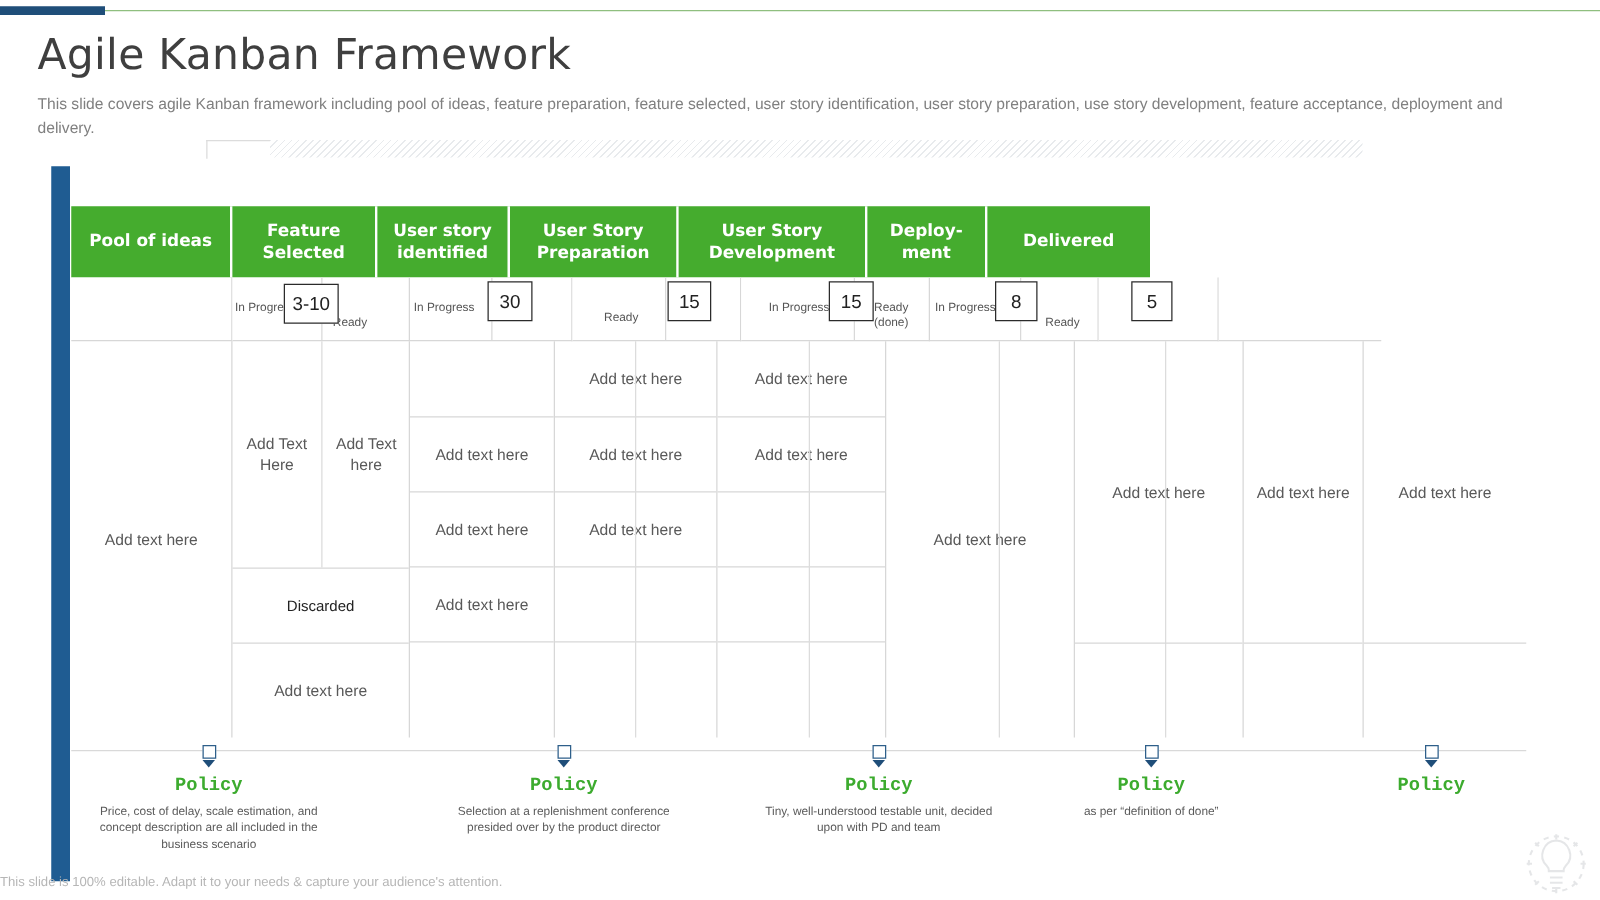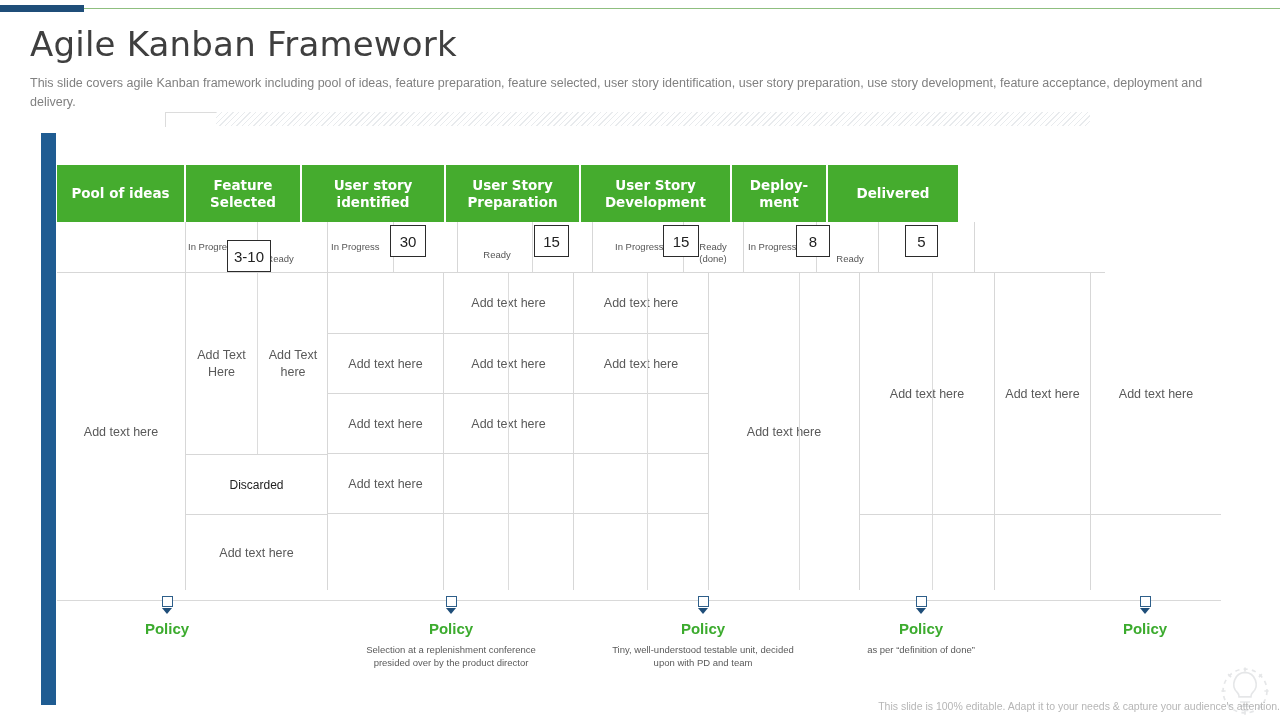--- a/index.html
+++ b/index.html
@@ -94,27 +94,27 @@
   .policy .marker{
     width:11px;height:11px;border:1.6px solid #2e5f8a;background:#ffffff;
     margin:0 auto;box-sizing:border-box;
   }
   .policy .caret{
     width:0;height:0;border-left:5px solid transparent;border-right:5px solid transparent;
     border-top:6px solid #1f4e79;margin:1px auto 0;
   }
   .policy .ptitle{
     margin-top:6px;font-size:15px;font-weight:bold;color:#3cab2e;
-    font-family:Liberation Sans, sans-serif;
+    font-family:Liberation Mono, monospace;
   }
   .policy .pdesc{margin-top:6px;font-size:9.5px;color:#5a5a5a;line-height:13px;padding:0 4px;}
 
   
   #footer-note{
-    position:absolute;left:0;top:700px;width:1280px;text-align:right;
+    position:absolute;left:0;top:700px;width:1280px;text-align:left;
     font-size:10.5px;color:#b6b6b6;
   }
   #gear-watermark{position:absolute;right:8px;bottom:2px;width:54px;height:54px;opacity:.25;}
 </style>
 </head>
 <body>
 
 <div id="top-accent-dark"></div>
 <div id="top-accent-line"></div>
 
@@ -124,36 +124,36 @@
 <div id="hatch-strip"></div>
 <div id="hatch-notch"></div>
 
 <div id="left-spine"></div>
 
 <div id="board">
 
   <div class="board-header">
     <div class="col-head" style="width:129px">Pool of ideas</div>
     <div class="col-head" style="width:116px">Feature Selected</div>
-    <div class="col-head" style="width:144px">User story identified</div>
+    <div class="col-head" style="width:106px">User story identified</div>
     <div class="col-head" style="width:135px">User Story Preparation</div>
     <div class="col-head" style="width:151px">User Story Development</div>
     <div class="col-head" style="width:96px">Deploy- ment</div>
     <div class="col-head" style="width:130px">Delivered</div>
   </div>
 
   <div class="board-sub">
 
     <div class="sub-cell" style="width:129px"></div>
 
     <div class="sub-cell" style="width:142px">
       <div class="sub-split" style="left:71px"></div>
       <div class="stage-lbl" style="left:2px;top:19px;width:60px;text-align:left">In Progress</div>
       <div class="stage-lbl" style="left:64px;top:31px;width:60px">Ready</div>
-      <div class="wip-box" style="left:41px;top:18px;width:42px;height:30px">3-10</div>
+      <div class="wip-box" style="left:41px;top:5px;width:42px;height:30px">3-10</div>
     </div>
 
 
     <div class="sub-cell" style="width:130px">
       <div class="sub-split" style="left:65px"></div>
       <div class="stage-lbl" style="left:3px;top:19px;width:62px;text-align:left">In Progress</div>
       <div class="wip-box" style="left:62px;top:3px;width:34px;height:30px">30</div>
     </div>
 
     <div class="sub-cell" style="width:135px">
@@ -251,20 +251,21 @@
 
   </div>
 </div>
 
 <div id="policy-rule"></div>
 
 <div class="policy" style="left:62px">
   <div class="marker"></div>
   <div class="caret"></div>
   <div class="ptitle">Policy</div>
+  <div class="pdesc">Price, cost of delay, scale estimation, and concept description are all included in the business scenario</div>
 </div>
 
 <div class="policy" style="left:346px">
   <div class="marker"></div>
   <div class="caret"></div>
   <div class="ptitle">Policy</div>
   <div class="pdesc">Selection at a replenishment conference presided over by the product director</div>
 </div>
 
 <div class="policy" style="left:598px">

